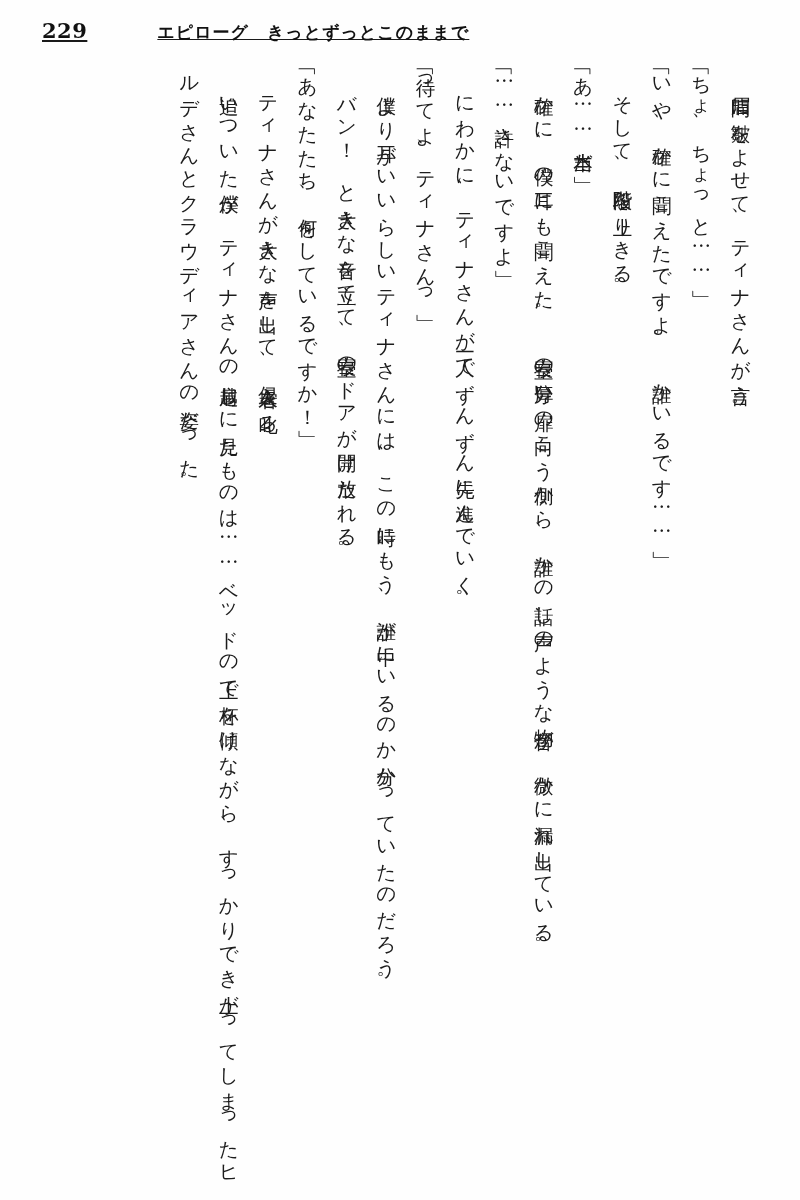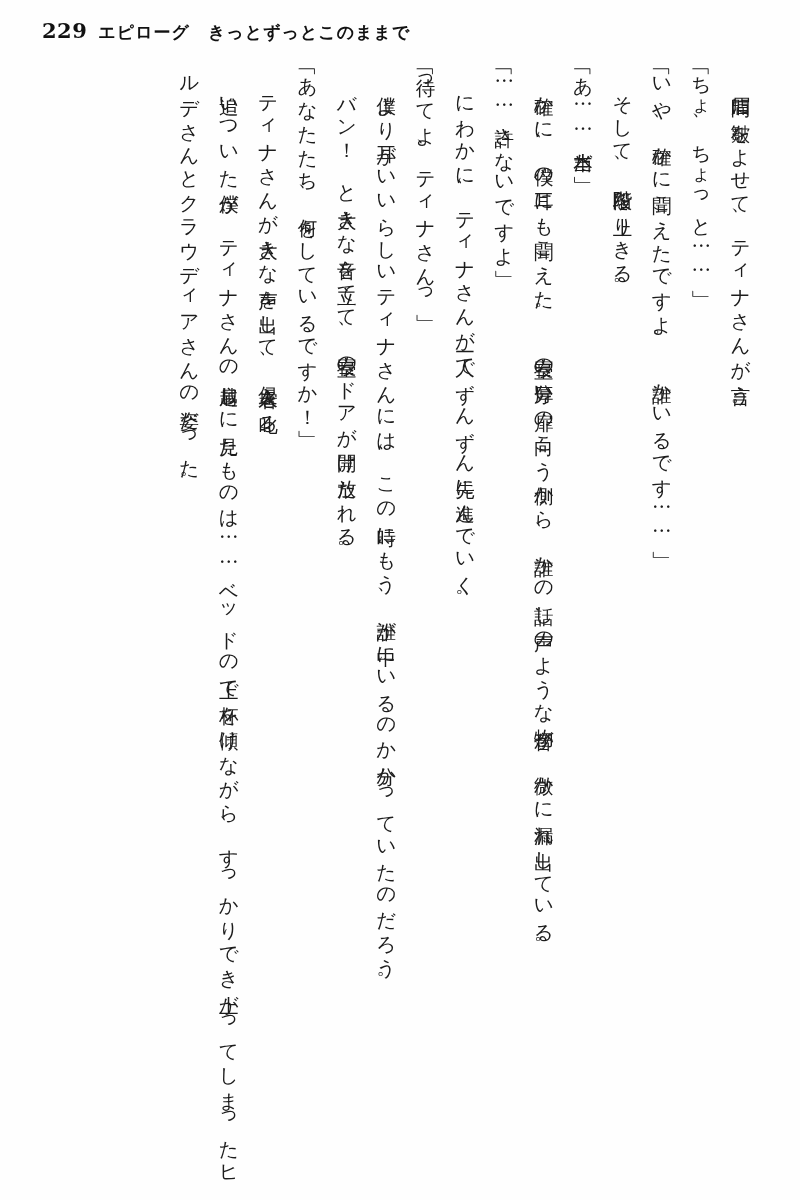--- a/index.html
+++ b/index.html
@@ -26,34 +26,36 @@
 
   
   .header {
     position: absolute;
     top: 18px;
     left: 42px;
     right: 58px;
     height: 34px;
     display: flex;
     align-items: baseline;
-    gap: 11px;
+    gap: 28px;
     white-space: nowrap;
+    text-decoration: underline;
   }
   .page-number {
     font-size: 21px;
     font-weight: bold;
     letter-spacing: 0.5px;
     color: #111;
   }
   .chapter-title {
     font-size: 17px;
     font-weight: bold;
     letter-spacing: 1px;
     color: #111;
+    margin-left: 42px;
   }
 
   
   .body-area {
     position: absolute;
     top: 62px;
     left: 40px;
     right: 40px;
     bottom: 26px;
   }

